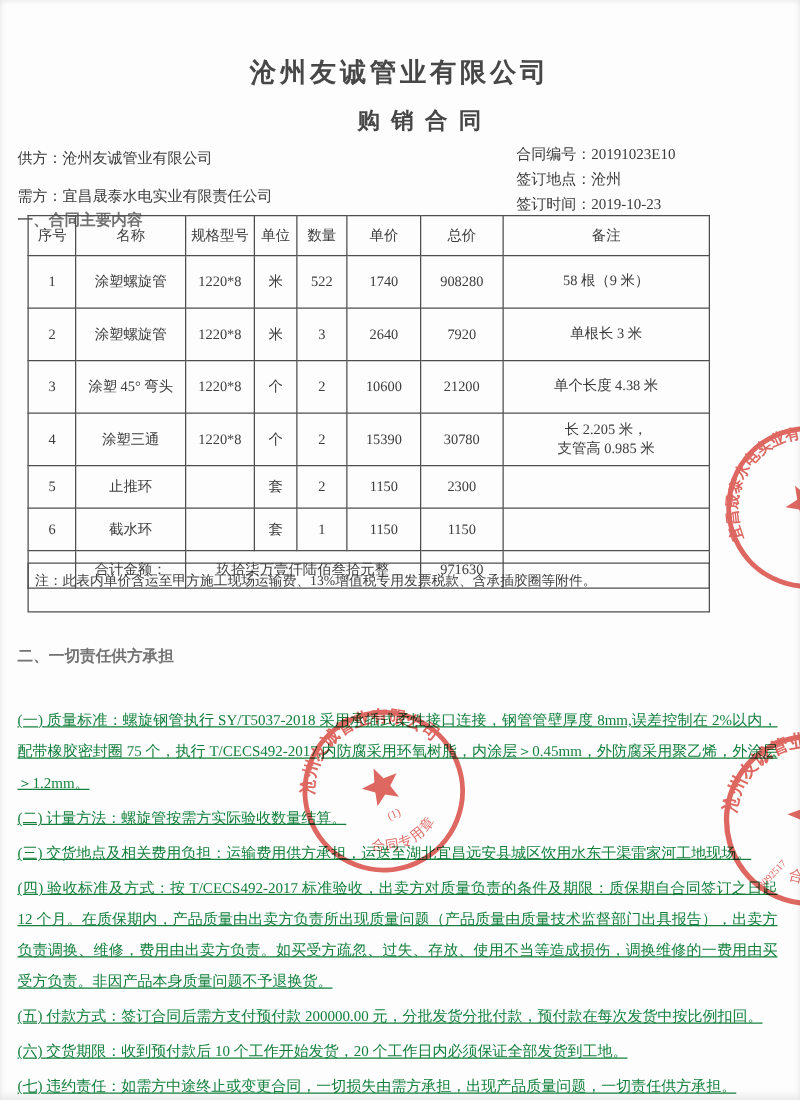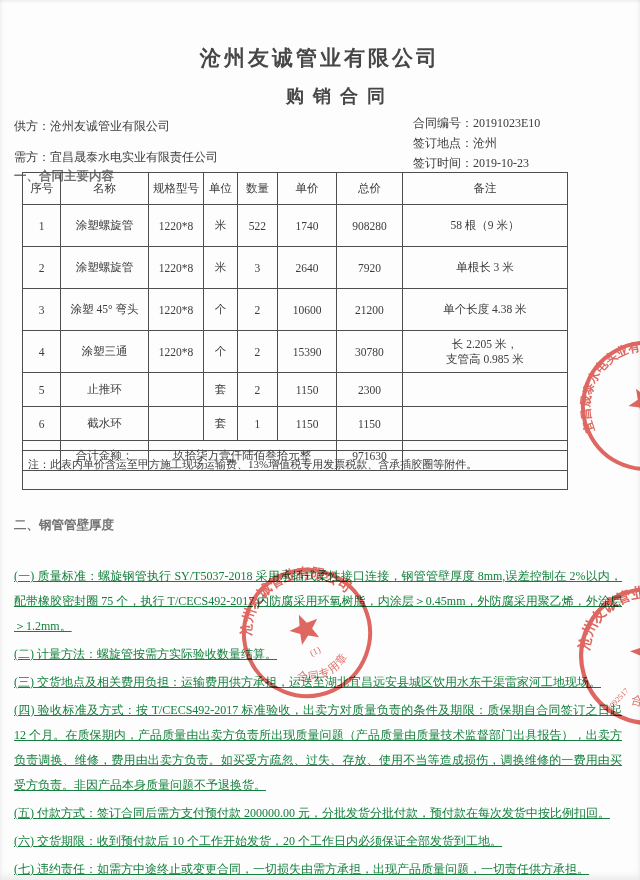--- a/index.html
+++ b/index.html
@@ -184,21 +184,21 @@
       <td colspan="4">玖拾柒万壹仟陆佰叁拾元整</td>
       <td>971630</td>
       <td></td>
     </tr>
   </tbody>
     </table>
 
   <div class="note-box">注：此表内单价含运至甲方施工现场运输费、13%增值税专用发票税款、含承插胶圈等附件。</div>
 
 
-  <div class="sec-heading s2">二、钢管管壁厚度</div>
+  <div class="sec-heading s2">二、一切责任供方承担</div>
 
   <div class="clauses">
     <p>(一) 质量标准：螺旋钢管执行 SY/T5037-2018 采用承插式柔性接口连接，钢管管壁厚度 8mm,误差控制在 2%以内，配带橡胶密封圈 75 个，执行 T/CECS492-2017,内防腐采用环氧树脂，内涂层＞0.45mm，外防腐采用聚乙烯，外涂层＞1.2mm。</p>
     <p>(二) 计量方法：螺旋管按需方实际验收数量结算。</p>
     <p>(三) 交货地点及相关费用负担：运输费用供方承担，运送至湖北宜昌远安县城区饮用水东干渠雷家河工地现场。</p>
     <p>(四) 验收标准及方式：按 T/CECS492-2017 标准验收，出卖方对质量负责的条件及期限：质保期自合同签订之日起 12 个月。在质保期内，产品质量由出卖方负责所出现质量问题（产品质量由质量技术监督部门出具报告），出卖方负责调换、维修，费用由出卖方负责。如买受方疏忽、过失、存放、使用不当等造成损伤，调换维修的一费用由买受方负责。非因产品本身质量问题不予退换货。</p>
     <p>(五) 付款方式：签订合同后需方支付预付款 200000.00 元，分批发货分批付款，预付款在每次发货中按比例扣回。</p>
     <p>(六) 交货期限：收到预付款后 10 个工作开始发货，20 个工作日内必须保证全部发货到工地。</p>
     <p>(七) 违约责任：如需方中途终止或变更合同，一切损失由需方承担，出现产品质量问题，一切责任供方承担。</p>
   </div>

